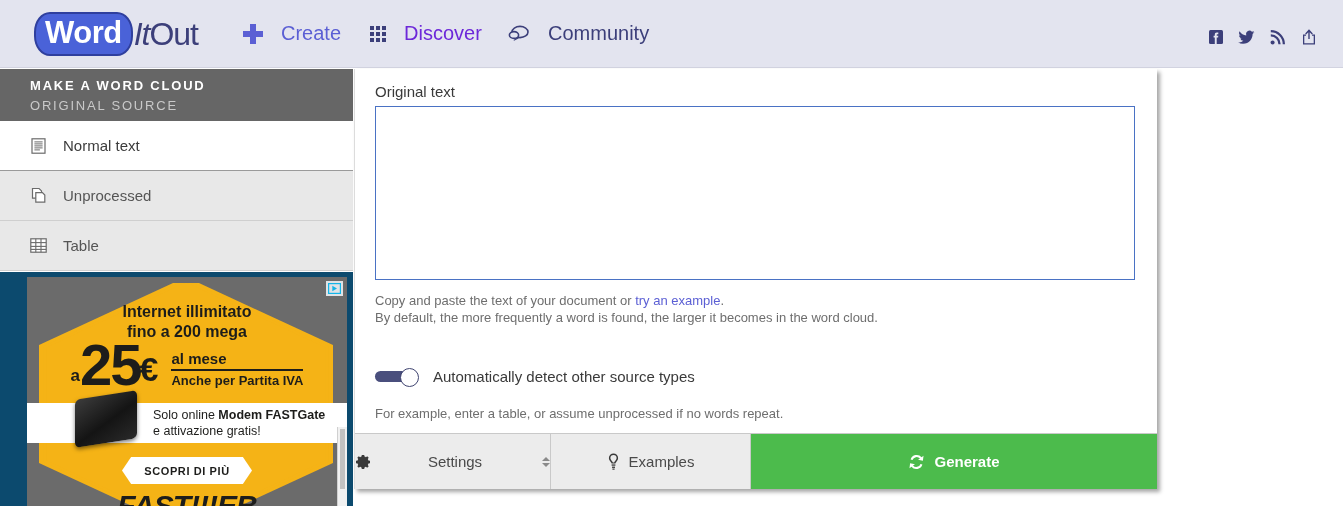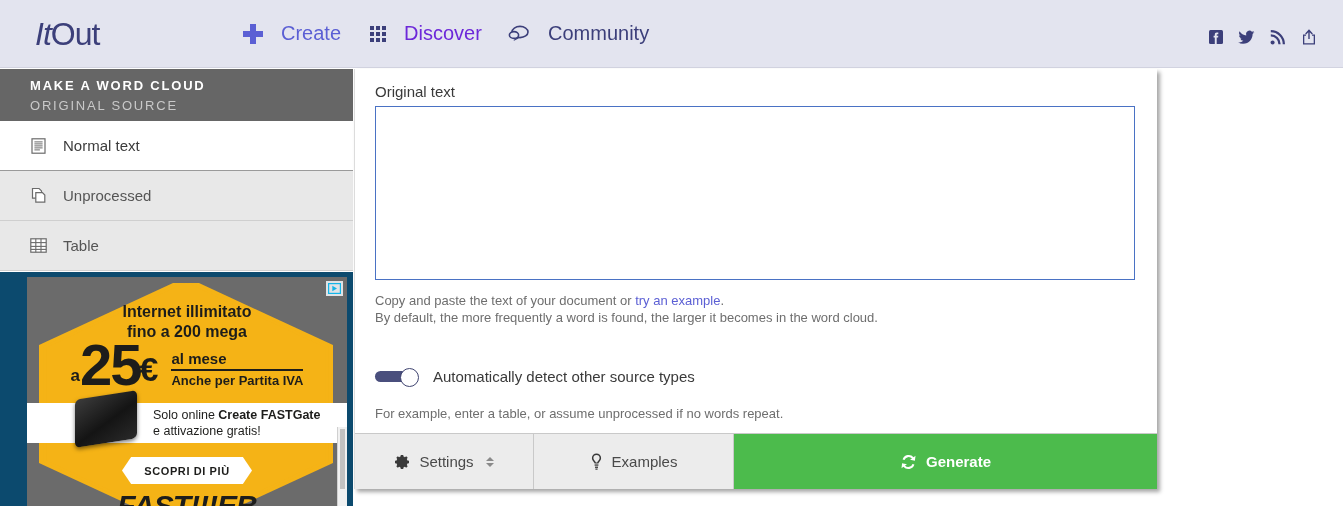--- a/index.html
+++ b/index.html
@@ -191,38 +191,39 @@
 
   .card-footer {
     position:absolute; left:0; bottom:0; width:100%; height:56px;
     display:flex; border-top:1px solid #c9c9c9; box-sizing:border-box;
   }
   .fbtn {
     display:flex; align-items:center; justify-content:center; gap:9px;
     font-size:15px; color:#4a4a4a; background:#ececec; cursor:pointer;
     border-right:1px solid #c9c9c9; box-sizing:border-box;
   }
-  .fbtn.settings { width:179px; }
+  .fbtn.settings { width:196px;justify-content:space-between; }
   .fbtn.examples { width:200px; }
   .fbtn.generate {
     flex:1; background:#4cbb4c; color:#ffffff; font-weight:bold; border-right:none;
   }
   .sortarrows { display:inline-flex; flex-direction:column; gap:2px; margin-left:3px; }
   .sortarrows i { display:block; width:0; height:0; border-left:4px solid transparent; border-right:4px solid transparent; }
   .sortarrows i.up { border-bottom:4px solid #8a8a8a; }
   .sortarrows i.dn { border-top:4px solid #8a8a8a; }
 </style>
 </head>
 <body>
 
 <div class="page">
 
   <div class="topnav">
 
     <div class="logo">
+      <span class="logo-word">Word</span>
       <span class="logo-it">It</span>
       <span class="logo-out">Out</span>
     </div>
 
     <div class="navlink nav-create">
       <span class="icon-plus"></span>
       <span>Create</span>
     </div>
 
     <div class="navlink nav-discover">
@@ -349,21 +350,21 @@
         <span class="ad-25">25</span>
         <span class="ad-eur">€</span>
         <span class="ad-right">
           <div class="ad-mese">al mese</div>
           <div class="ad-rule"></div>
           <div class="ad-iva">Anche per Partita IVA</div>
         </span>
       </div>
 
       <div class="ad-band-txt">
-        <span class="reg">Solo online </span><span>Create FASTGate</span>
+        <span class="reg">Solo online </span><span>Modem FASTGate</span>
         <div style="font-weight:normal;">e attivazione gratis!</div>
       </div>
 
       <div class="ad-cta">SCOPRI DI PIÙ</div>
       <div class="ad-logo">FAST!!!EB</div>
 
       <div class="adchoice">
         <svg width="13" height="11" viewBox="0 0 13 11">
             <rect x=".6" y=".6" width="11.8" height="9.8" fill="none" stroke="#13b5e8" stroke-width="1.2"></rect>
             <path d="M4.3 2.8 L9 5.5 L4.3 8.2 Z" fill="#13b5e8"></path>

